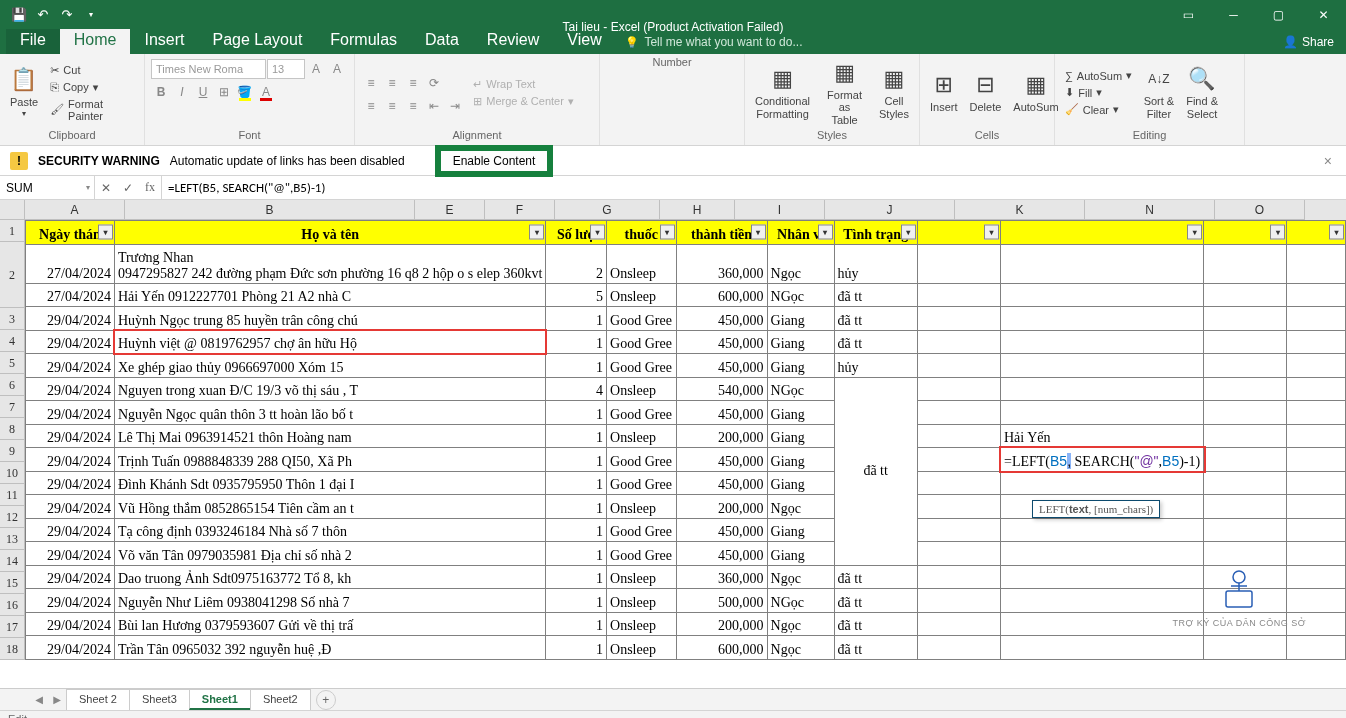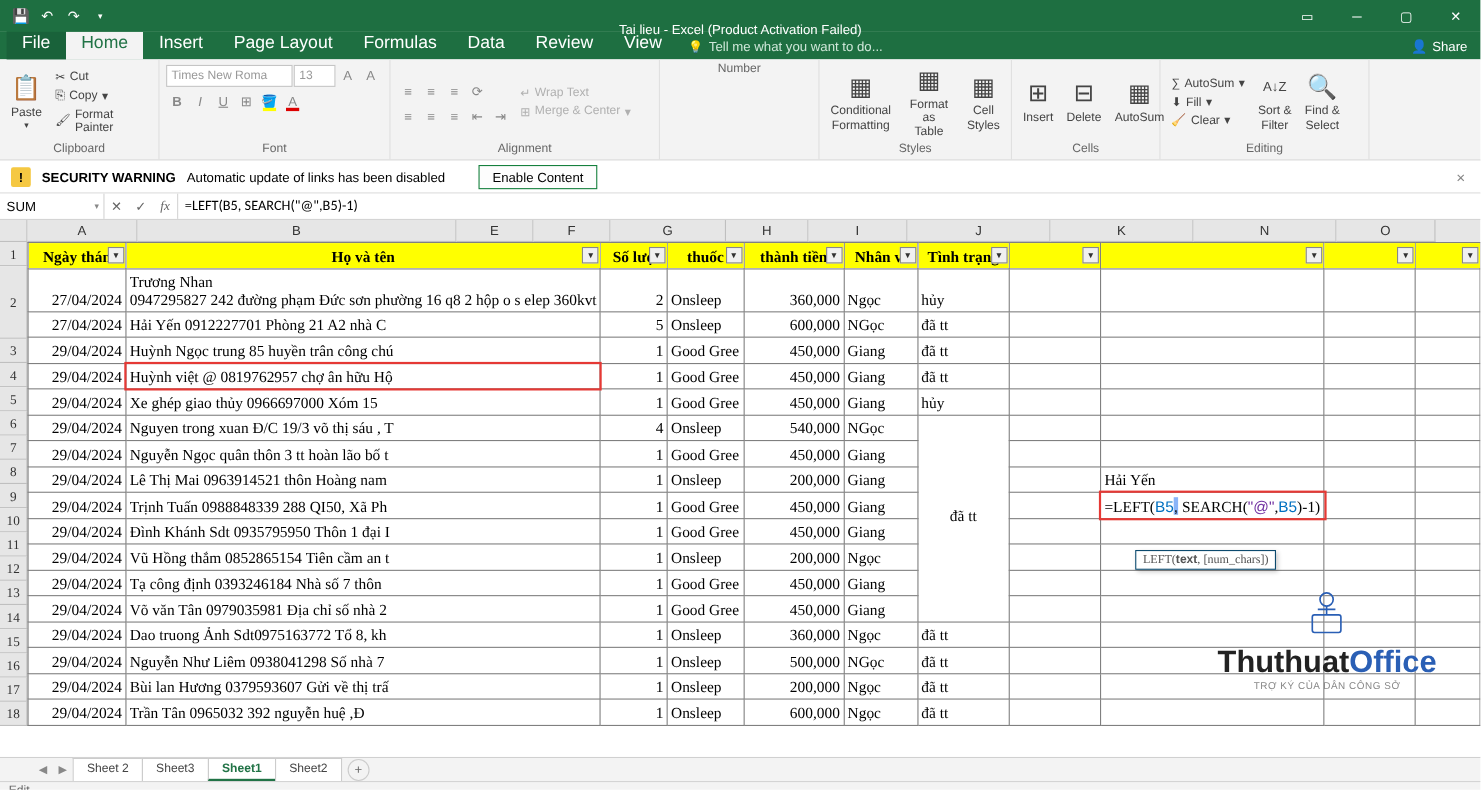--- a/index.html
+++ b/index.html
@@ -28,28 +28,28 @@
 .big-btn .ico { font-size: 22px; height: 28px; display: flex; align-items: center; }
 .stack { display: flex; flex-direction: column; gap: 0px; justify-content: center; }
 .mini { padding: 2px 4px; font-size: 11px; display: flex; align-items: center; gap: 4px; color: #444; }
 .mini.disabled { color: #b0b0b0; }
 .font-sel { border: 1px solid #c5c5c5; background: #fff; padding: 2px 4px; height: 20px; font-size: 11px; display: flex; align-items: center; color: #999; }
 .toolbar-row { display: flex; gap: 1px; }
 .sq { width: 20px; height: 20px; border: 1px solid transparent; display: flex; align-items: center; justify-content: center; font-size: 12px; color: #888; }
 
 .warning-bar { background: #fff; height: 30px; border-bottom: 1px solid #d4d4d4; display: flex; align-items: center; padding: 0 10px; gap: 10px; font-size: 12px; }
 .warn-ico { width: 18px; height: 18px; background: #f5c842; border-radius: 2px; display: flex; align-items: center; justify-content: center; color: #000; font-weight: bold; font-size: 12px; }
-.enable-btn { border: 1px solid #15803d; background: #fdfdfd; padding: 3px 12px; font-size: 12px; margin-left: 20px; }
+.enable-btn { border: 6px solid #15803d; background: #fdfdfd; padding: 3px 12px; font-size: 12px; margin-left: 20px; }
 
 .name-formula-bar { height: 24px; border-bottom: 1px solid #d4d4d4; display: flex; align-items: stretch; background: #fff; }
 .name-box { width: 95px; border-right: 1px solid #d4d4d4; display: flex; align-items: center; padding: 0 6px; font-size: 12px; position: relative; }
 .name-box::after { content: "▾"; position: absolute; right: 4px; font-size: 8px; color: #888; }
 .fx-btns { display: flex; align-items: center; border-right: 1px solid #d4d4d4; }
 .fx-btn { width: 22px; display: flex; align-items: center; justify-content: center; font-size: 12px; color: #666; }
-.fx-btn.fx { font-style: italic; font-family: "Times New Roman"; }
+.fx-btn.fx { font-family: "Times New Roman"; }
 .formula-input { flex: 1; padding: 0 6px; font-size: 13px; display: flex; align-items: center; font-family: Calibri, sans-serif; }
 
 .grid-area { position: relative; overflow: hidden; height: 488px; background: #fff; }
 .col-headers { display: flex; height: 20px; background: #e6e6e6; position: sticky; top: 0; }
 .row-head-spacer { width: 25px; border-right: 1px solid #bfbfbf; border-bottom: 1px solid #bfbfbf; background: #e6e6e6; }
 .ch { border-right: 1px solid #bfbfbf; border-bottom: 1px solid #bfbfbf; text-align: center; font-size: 12px; line-height: 20px; color: #333; background: #e6e6e6; }
 
 table.sheet { border-collapse: collapse; table-layout: fixed; }
 .sheet td, .sheet th { border: 1px solid #808080; font-size: 14px; font-family: "Times New Roman", serif; padding: 1px 3px; overflow: hidden; white-space: nowrap; text-overflow: clip; height: 21px; vertical-align: bottom; }
 .sheet th.hdr { background: #ffff00; font-weight: bold; text-align: center; position: relative; }
@@ -558,21 +558,20 @@
   </div>
   <div class="tooltip-box" id="tooltip" style="left:1032px;top:300px">LEFT(<b>text</b>, [num_chars])</div>
 
   <div class="watermark">
     <div class="wm-icon"><svg viewBox="0 0 50 50">
           <circle cx="25" cy="14" r="6" fill="none" stroke="#2a5fb5" stroke-width="1.5"></circle>
           <rect x="12" y="28" width="26" height="16" rx="2" fill="none" stroke="#2a5fb5" stroke-width="1.5"></rect>
           <line x1="25" y1="20" x2="25" y2="28" stroke="#2a5fb5" stroke-width="1.5"></line>
           <line x1="17" y1="23" x2="33" y2="23" stroke="#2a5fb5" stroke-width="1.5"></line>
         </svg></div>
-    <div class="logo-text"><span>Thuthuat</span><span style="color:#2a5fb5">Office</span></div>
     <div class="tagline">TRỢ KÝ CỦA DÂN CÔNG SỞ</div>
   </div>
 </div>
 
 <div class="sheet-tabs">
   <div class="nav-arr">◀</div>
   <div class="nav-arr">▶</div>
   <div id="stabs" style="display:flex">
       <div class="stab ">Sheet 2</div>
       <div class="stab ">Sheet3</div>

